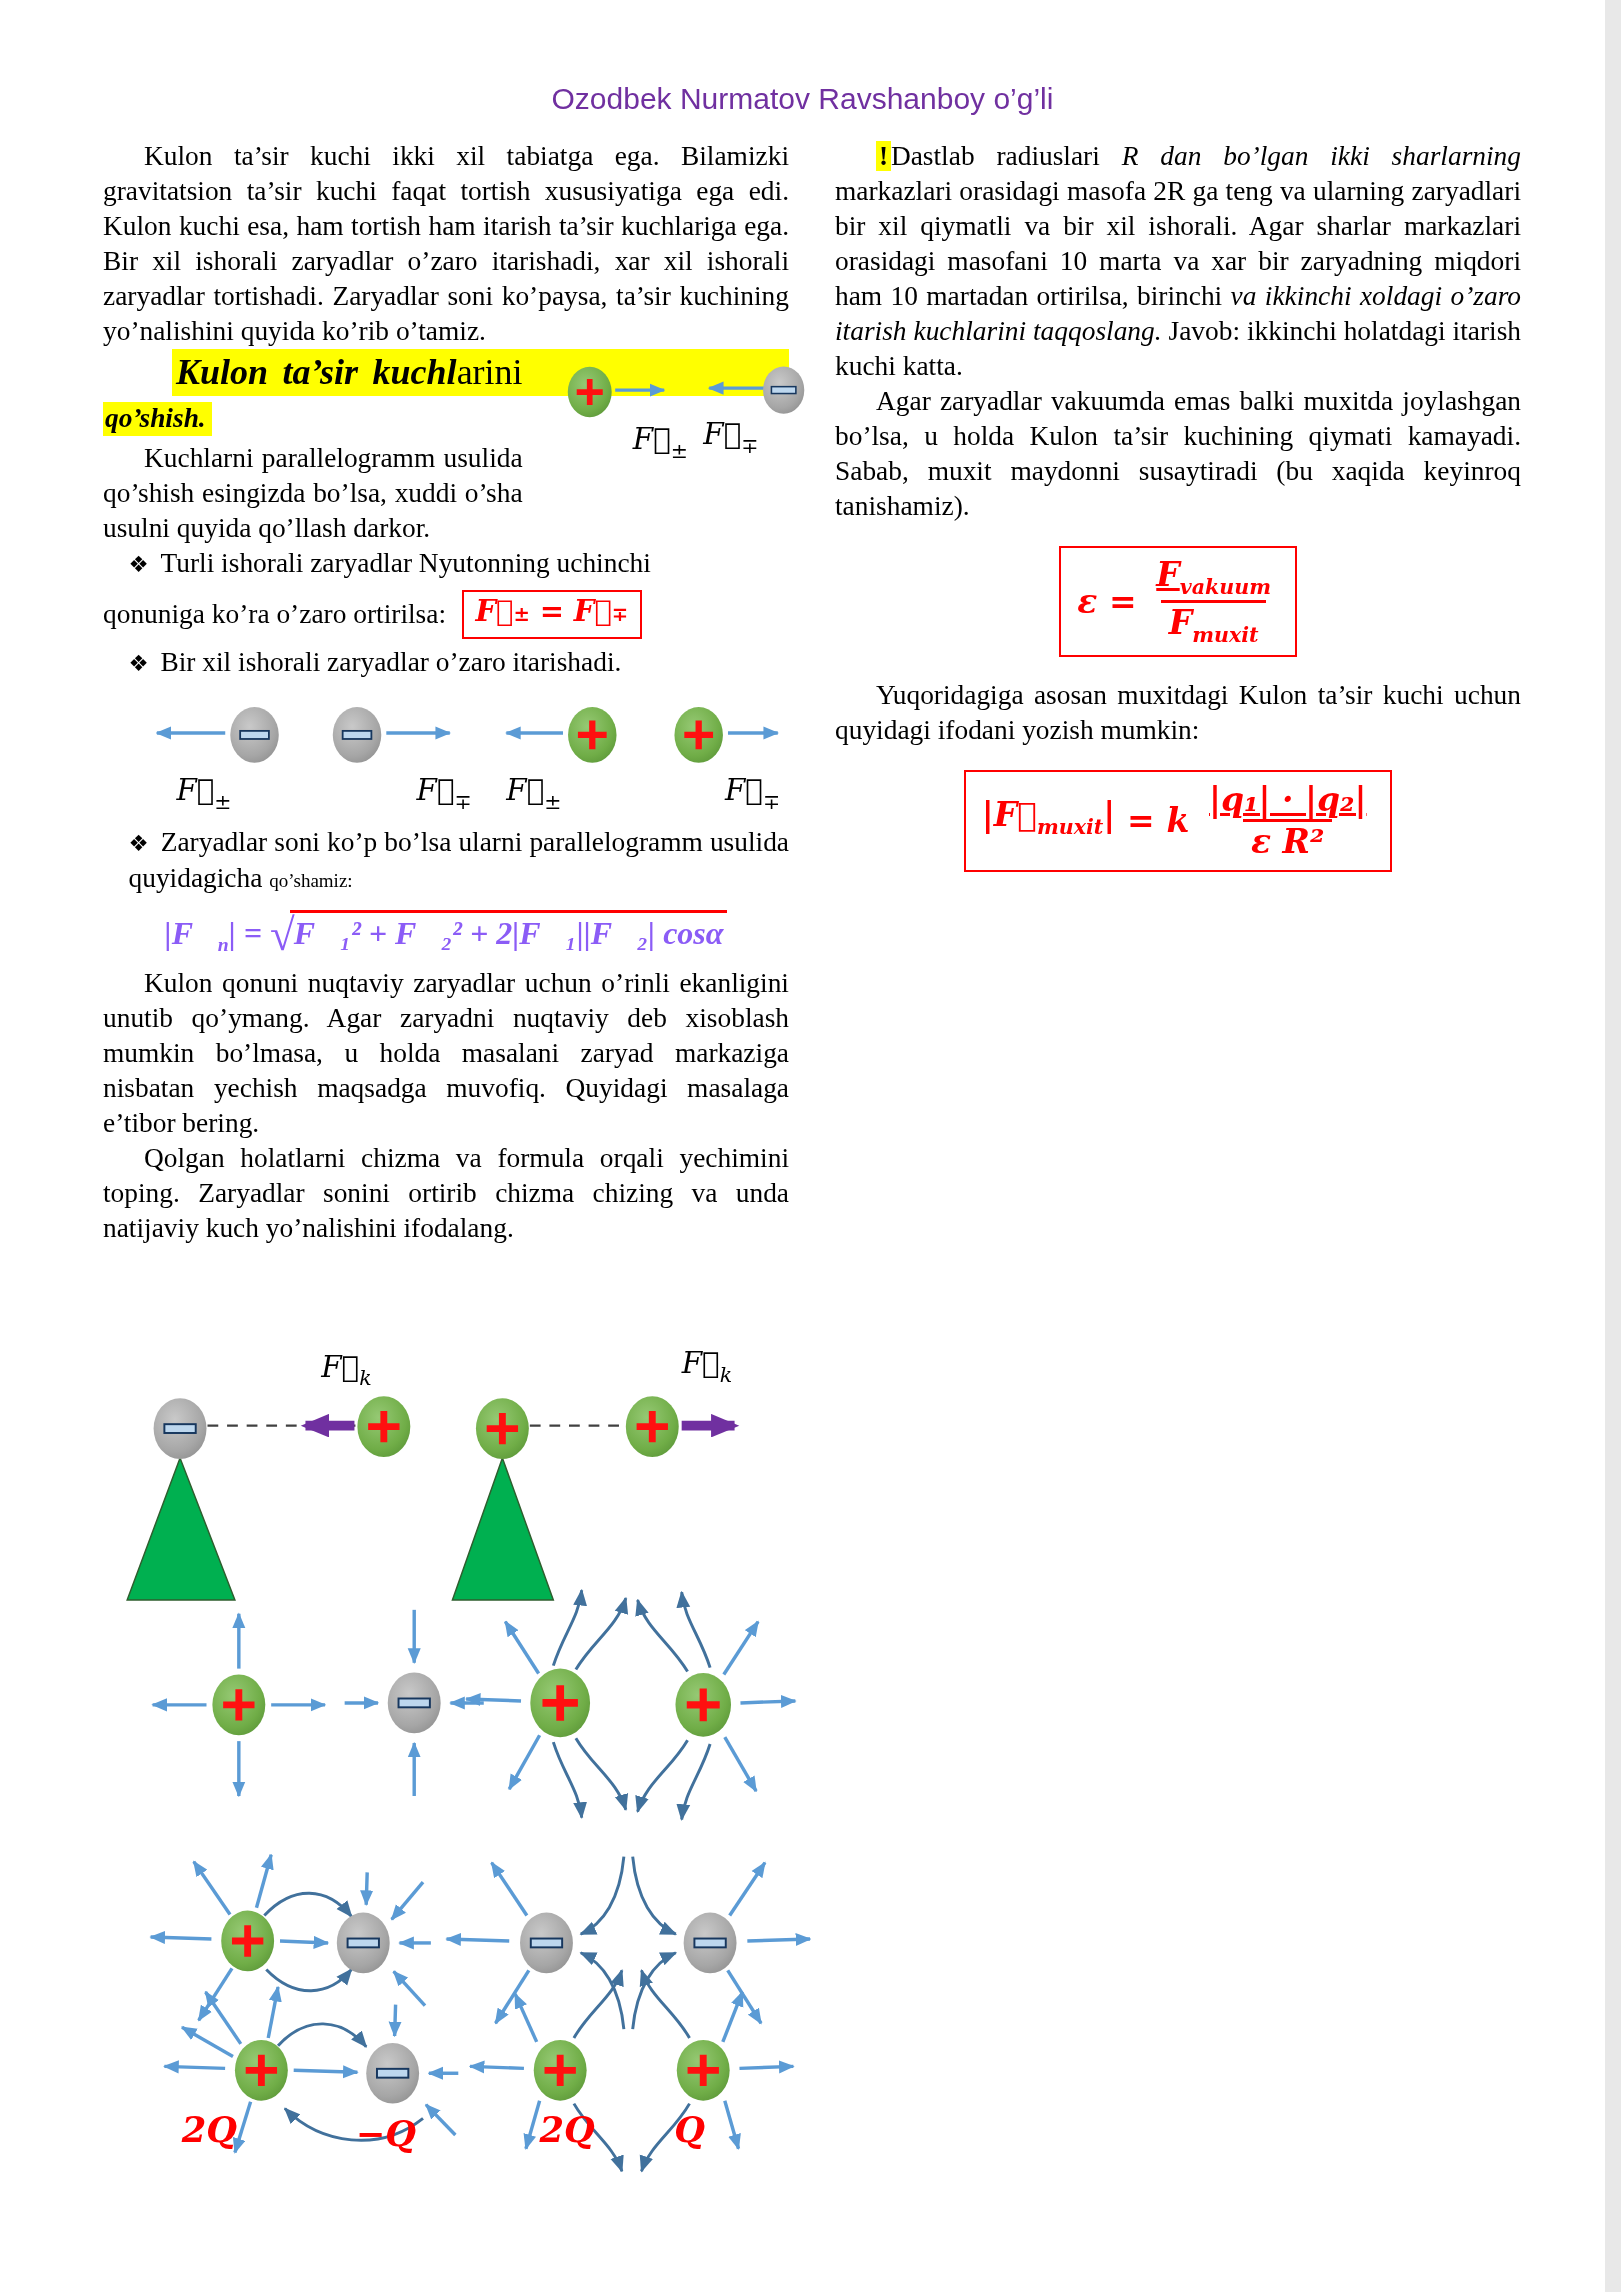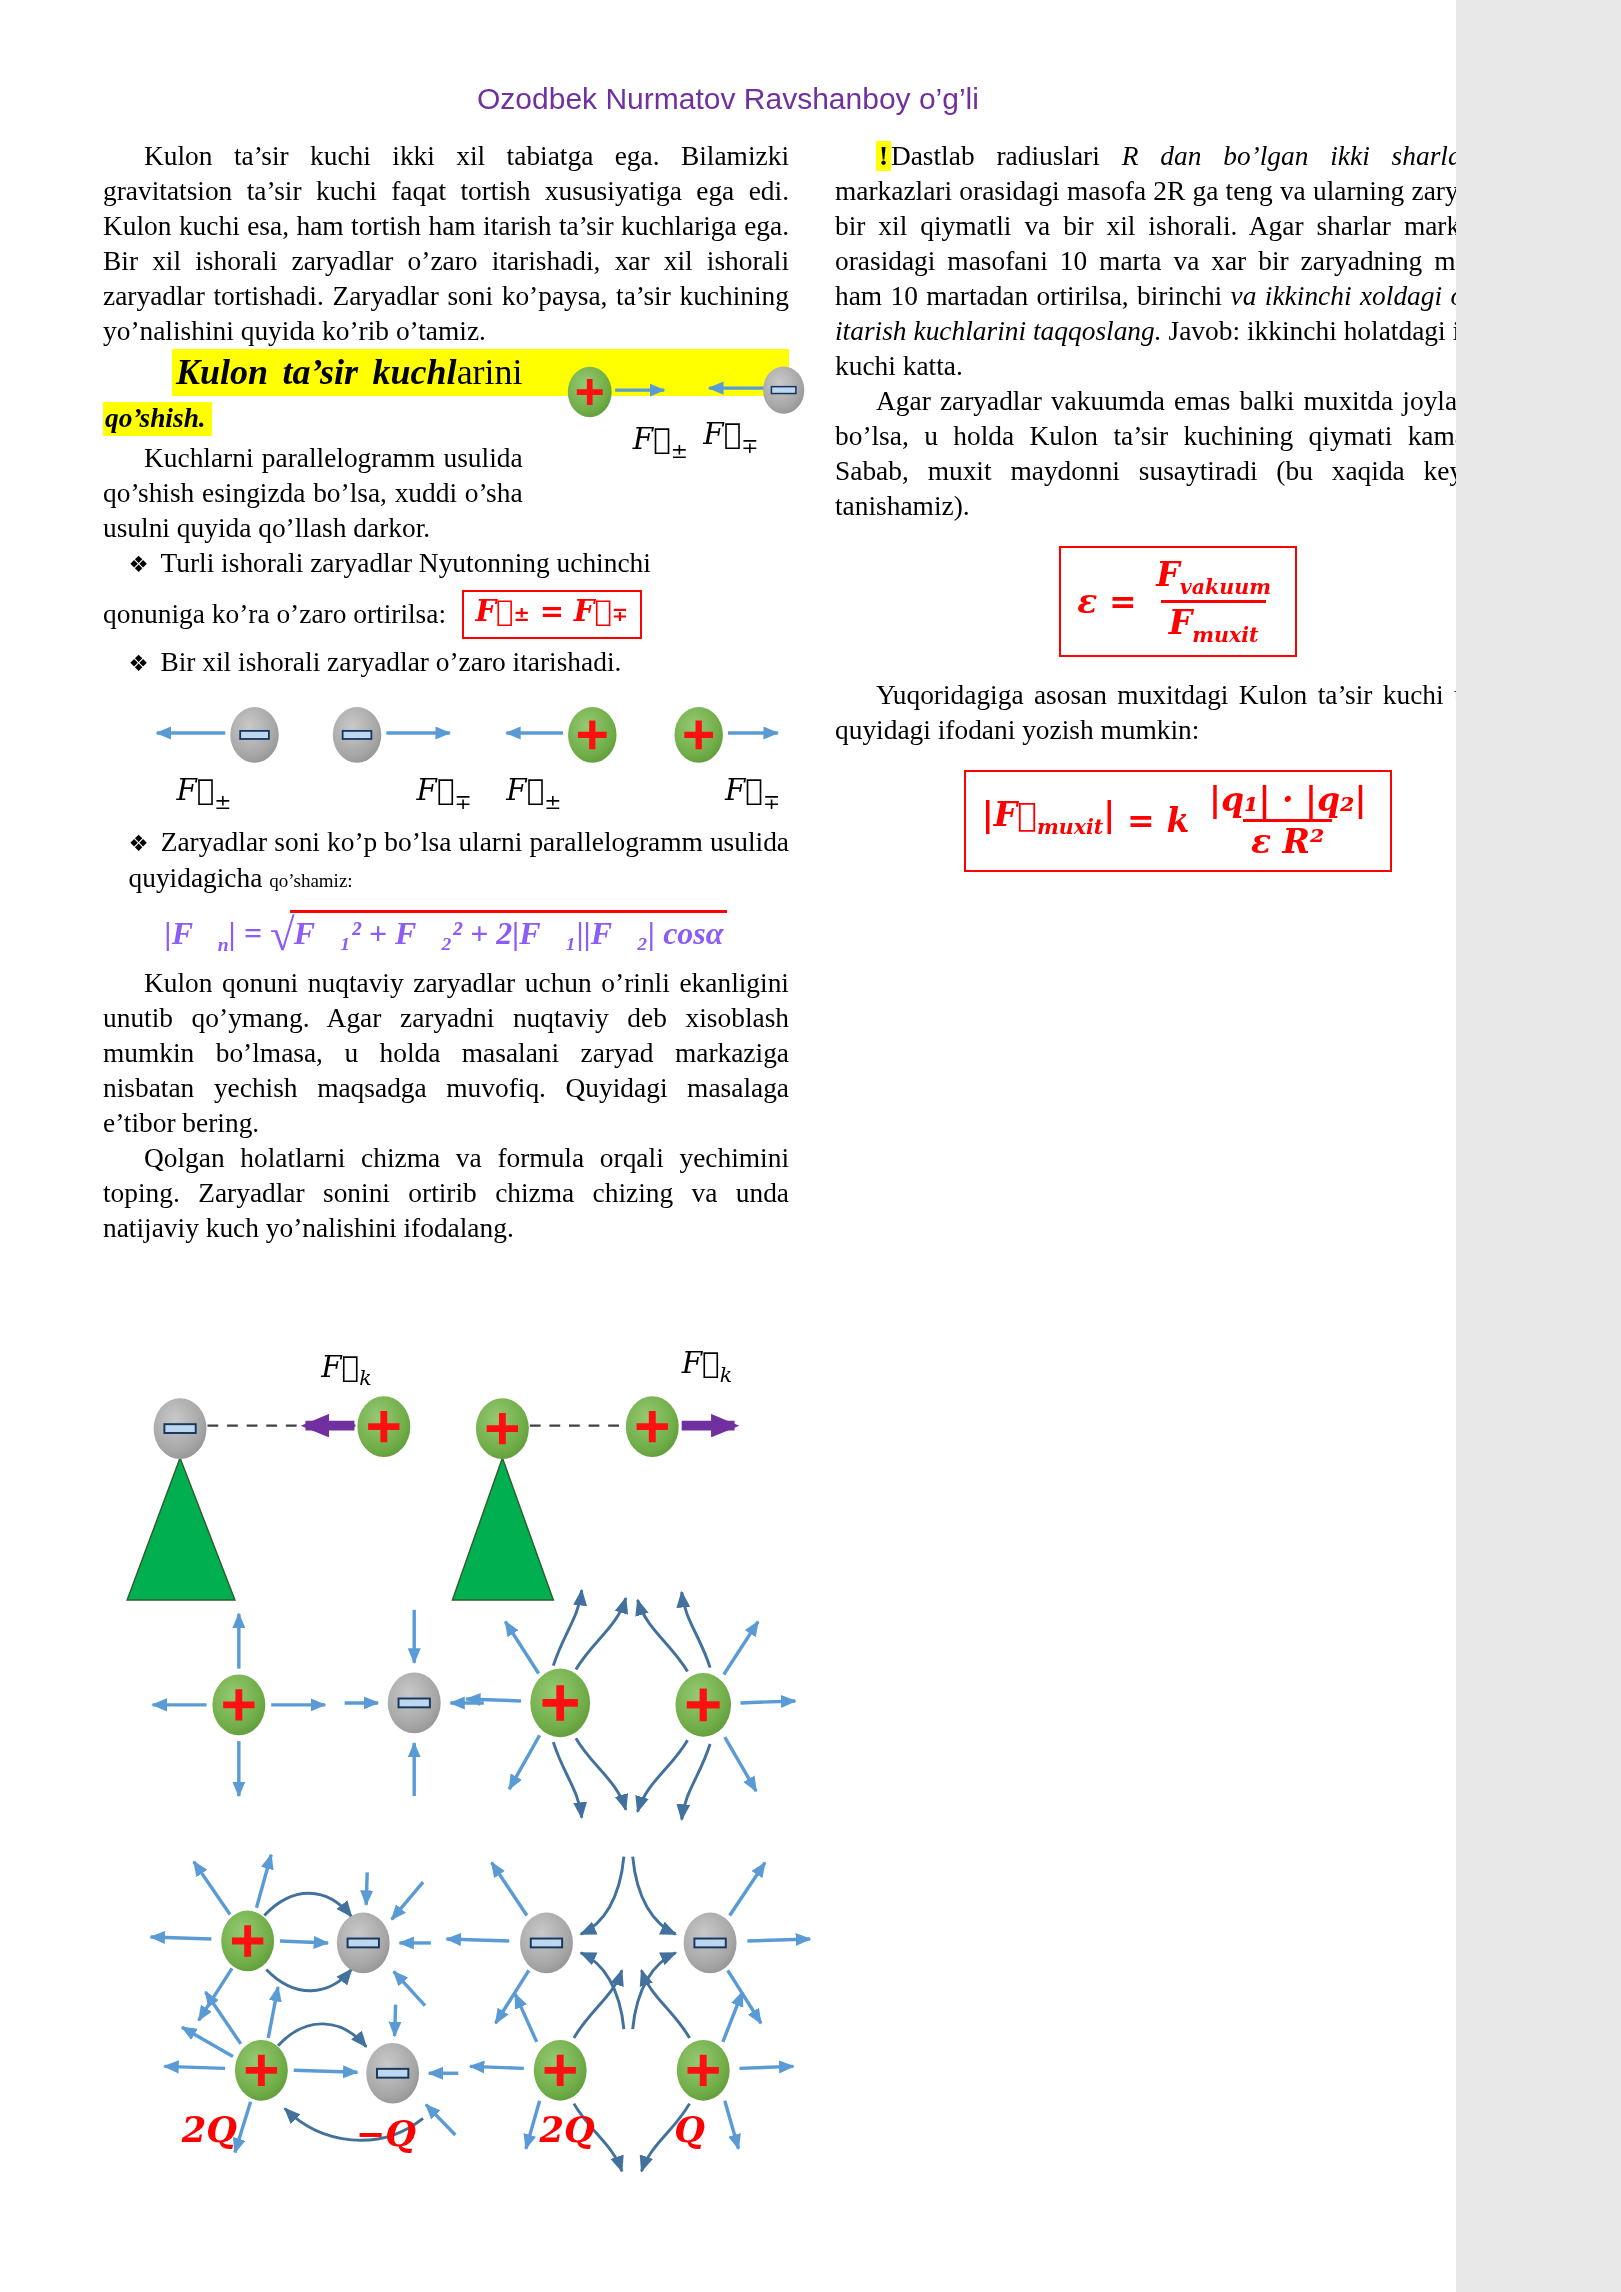--- a/index.html
+++ b/index.html
@@ -1,16 +1,16 @@
 <!DOCTYPE html>
 <html><head>
 <meta charset="utf-8">
 <style>
   html,body{margin:0;padding:0;background:#e8e8e8;}
-  .page{position:relative;width:1456px;height:2293px;background:#ffffff;overflow:hidden;
+  .page{position:relative;width:1605px;height:2293px;background:#ffffff;overflow:hidden;
         font-family:"Liberation Serif",serif;color:#000;}
   .header{position:absolute;top:82px;left:0;width:100%;text-align:center;
           font-family:"Liberation Sans",sans-serif;font-size:30px;color:#7030A0;}
   .col{position:absolute;top:139px;width:686px;font-size:27.4px;line-height:35px;text-align:justify;}
   .col p{margin:0;}
   .left{left:103px;}
   .right{left:835px;}
   .ind{text-indent:41px;}
 
   
@@ -45,21 +45,21 @@
         text-align:justify;margin-top:5.9px !important;}
   .hand .hb{font-weight:700;}
   .eps{color:#00B0F0;font-weight:700;font-family:"DejaVu Serif",serif;font-style:italic;font-size:29px;}
 
   .fwrap{display:flex;justify-content:center;margin:21.6px 0;}
   .fbig{border:2.9px solid #FF0000;padding:7.8px 15.7px;display:inline-flex;align-items:center;gap:11.8px;
         color:#FF0000;font-family:"DejaVu Serif",serif;font-style:italic;font-weight:700;font-size:33px;}
   .fbig sub{font-size:20.6px;}
   .frac{display:inline-flex;flex-direction:column;align-items:center;line-height:1.2;}
   .frac .den{border-top:3.4px solid #FF0000;padding:0 7.8px;}
-  .frac .num{padding:0 7.8px;}
+  .frac .num{padding:0 7.8px;text-decoration:underline;}
 
   
   .flab{font-family:"DejaVu Serif",serif;font-style:italic;font-size:30px;fill:#000;}
   .fsub{font-size:21px;font-style:normal;}
   .fsubi{font-size:21px;font-style:italic;}
   .qlab{font-family:"DejaVu Serif",serif;font-style:italic;font-weight:700;font-size:36px;fill:#FF0000;}
   .bottom-dia{position:absolute;left:86px;top:1257px;}
 </style>
 </head>
 <body>

